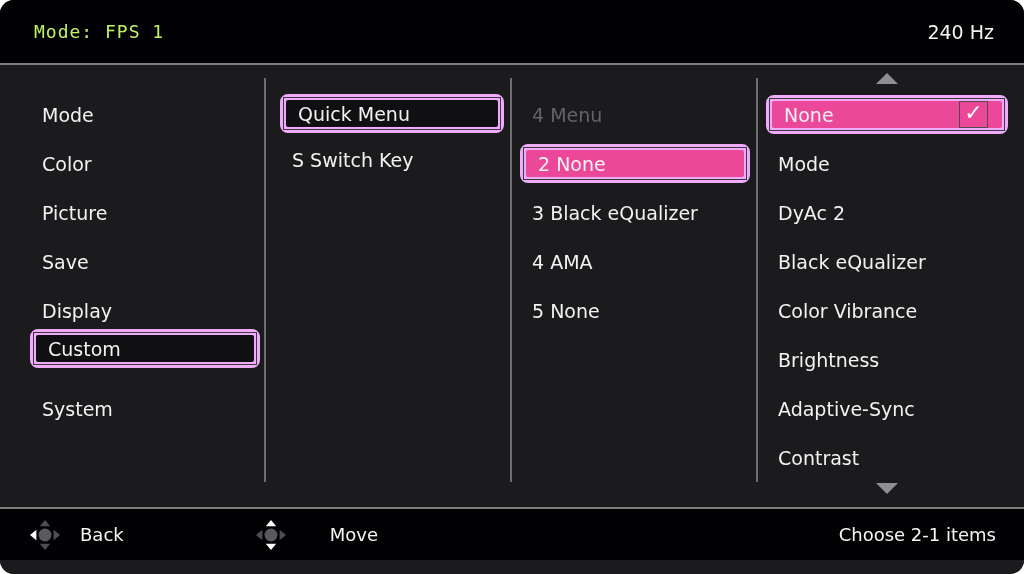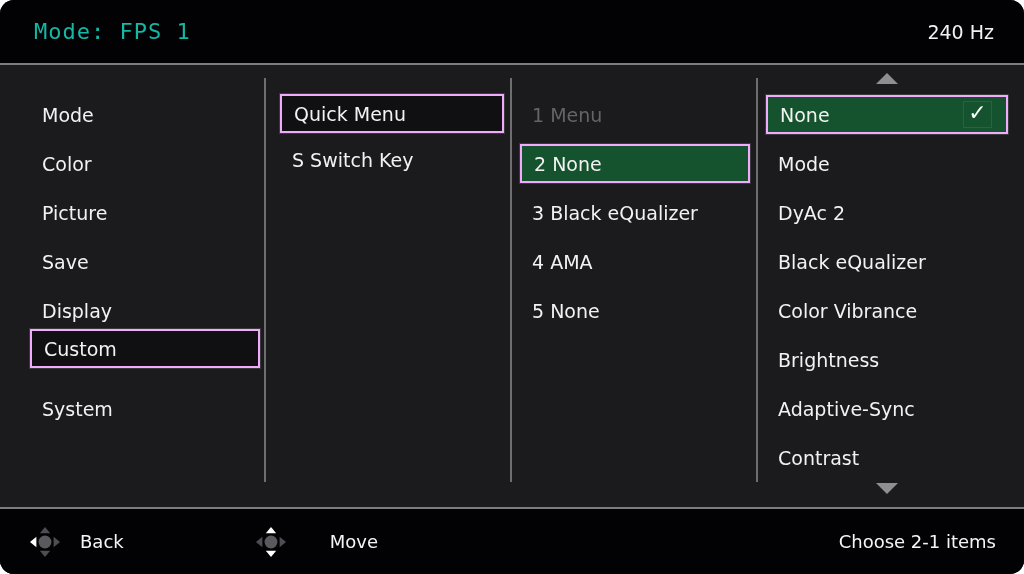--- a/index.html
+++ b/index.html
@@ -1,56 +1,56 @@
 <!DOCTYPE html>
 <html><head>
 <meta charset="utf-8">
 <style>
   html,body{margin:0;padding:0;background:#ffffff;}
   body{width:1024px;height:574px;position:relative;font-family:"DejaVu Sans","Liberation Sans",sans-serif;}
   .osd{position:absolute;inset:0;background:#1b1b1e;border-radius:14px;overflow:hidden;}
 
   
   .header{position:absolute;left:0;top:0;right:0;height:63px;background:#020204;display:flex;align-items:center;justify-content:space-between;padding:0 30px 0 34px;box-sizing:border-box;}
-  .header-title{color:#14b8a6;font-size:22px;letter-spacing:1px;font-family:"DejaVu Sans Mono","Liberation Mono",monospace;}
+  .header-title{color:#bef264;font-size:18px;letter-spacing:1px;font-family:"DejaVu Sans Mono","Liberation Mono",monospace;}
   .header-rate{color:#f2f2f2;font-size:19px;}
   .hdiv-top{position:absolute;left:0;right:0;top:63px;height:2px;background:#7d7d7d;}
 
   
   .main{position:absolute;left:0;top:65px;right:0;height:510px;background:#1b1b1e;}
   .vdiv{position:absolute;top:13px;width:2px;height:404px;background:#6e6e70;}
   .vdiv.d1{left:264px;}
   .vdiv.d2{left:510px;}
   .vdiv.d3{left:756px;}
 
   .col{position:absolute;top:0;}
   .col1{left:30px;width:230px;}
   .col2{left:280px;width:224px;}
   .col3{left:520px;width:230px;}
   .col4{left:766px;width:242px;}
 
   .item{position:absolute;left:0;right:0;height:39px;display:flex;align-items:center;box-sizing:border-box;padding-left:12px;color:#f2f2f2;font-size:19px;cursor:default;}
   .item.disabled{color:#646467;}
-  .item.selected{border:2px solid #f0abfc;border-radius:0;background:#101013;}
+  .item.selected{border:6px solid #f0abfc;border-radius:8px;background:#101013;}
   .item.selected::before{content:"";position:absolute;left:-3px;right:-3px;top:-3px;bottom:-3px;border:1px solid #3a3a3d;pointer-events:none;}
-  .item.selected.blackfill{background:#14532d;}
+  .item.selected.blackfill{background:#ec4899;}
   .item .spacer{flex:1;}
 
   
   .checkbox{width:27px;height:25px;border:1px solid #4d4d50;display:flex;align-items:center;justify-content:center;margin-right:14px;}
   .checkbox .mark{color:#ffffff;font-size:22px;font-weight:bold;line-height:1;transform:translateY(-2px);}
 
   
   .scroll-arrow{position:absolute;left:0;right:0;display:flex;justify-content:center;}
   .tri-up{width:0;height:0;border-left:11px solid transparent;border-right:11px solid transparent;border-bottom:11px solid #8f8f91;}
   .tri-down{width:0;height:0;border-left:11px solid transparent;border-right:11px solid transparent;border-top:11px solid #8f8f91;}
 
   
   .hdiv-bottom{position:absolute;left:0;right:0;top:507px;height:2px;background:#7d7d7d;}
-  .footer{position:absolute;left:0;right:0;top:509px;height:65px;background:#020204;display:flex;align-items:center;padding:0 28px 0 30px;box-sizing:border-box;}
+  .footer{position:absolute;left:0;right:0;top:509px;height:51px;background:#020204;display:flex;align-items:center;padding:0 28px 0 30px;box-sizing:border-box;}
   .foot-group{display:flex;align-items:center;gap:20px;}
   .foot-group.g-back{margin-right:132px;}
   .foot-group.g-move{margin-right:115px;gap:44px;}
   .foot-label{color:#f5f5f5;font-size:18px;}
   .foot-hint{margin-left:auto;color:#f5f5f5;font-size:18px;}
 
   .joy{display:block;}
   .joy .tri{fill:#4e4e52;}
   .joy .center{fill:#5a5a5e;}
   .joy.back .t-left{fill:#ffffff;}
@@ -82,21 +82,21 @@
       <div class="item selected" style="top:264px">Custom</div>
       <div class="item" style="top:324px">System</div>
     </div>
 
     <div class="col col2">
       <div class="item selected" style="top:29px">Quick Menu</div>
       <div class="item" style="top:75px">S Switch Key</div>
     </div>
 
     <div class="col col3">
-      <div class="item disabled" style="top:30px">1 Menu</div>
+      <div class="item disabled" style="top:30px">4 Menu</div>
       <div class="item selected blackfill" style="top:79px">2 None</div>
       <div class="item" style="top:128px">3 Black eQualizer</div>
       <div class="item" style="top:177px">4 AMA</div>
       <div class="item" style="top:226px">5 None</div>
     </div>
 
     <div class="col col4">
       <div class="scroll-arrow" style="top:8px">
           <div class="tri-up"></div>
         </div>

